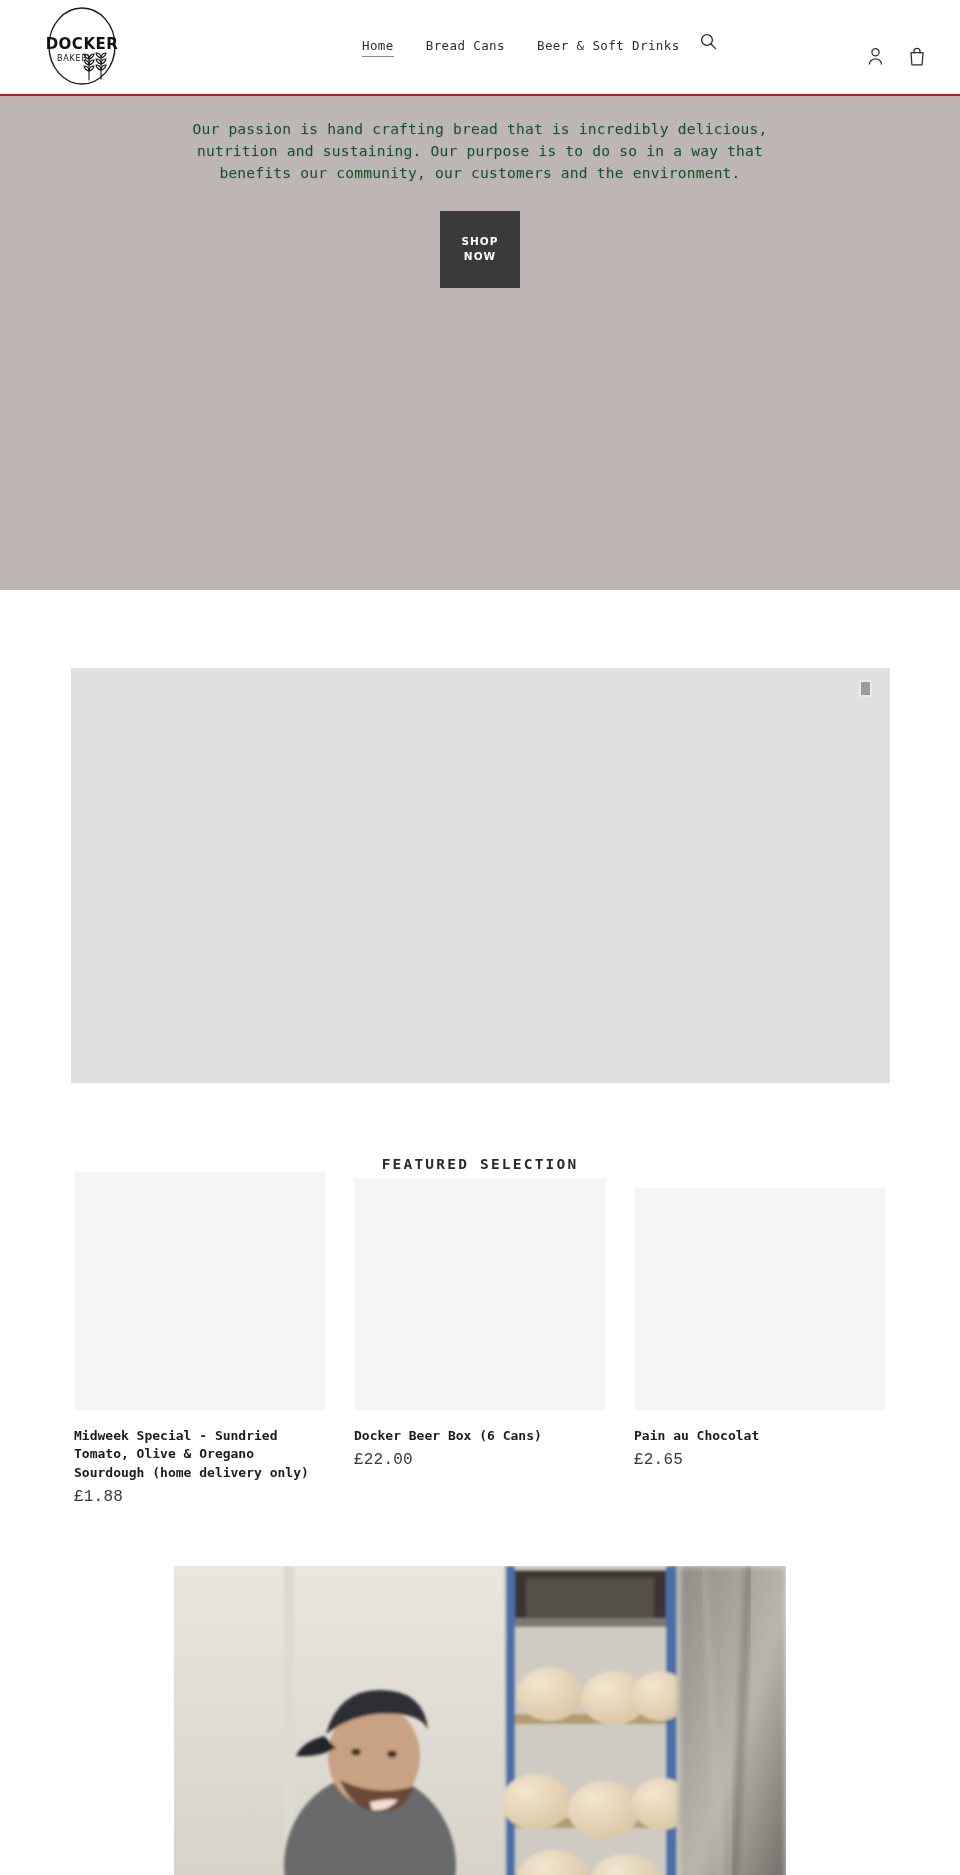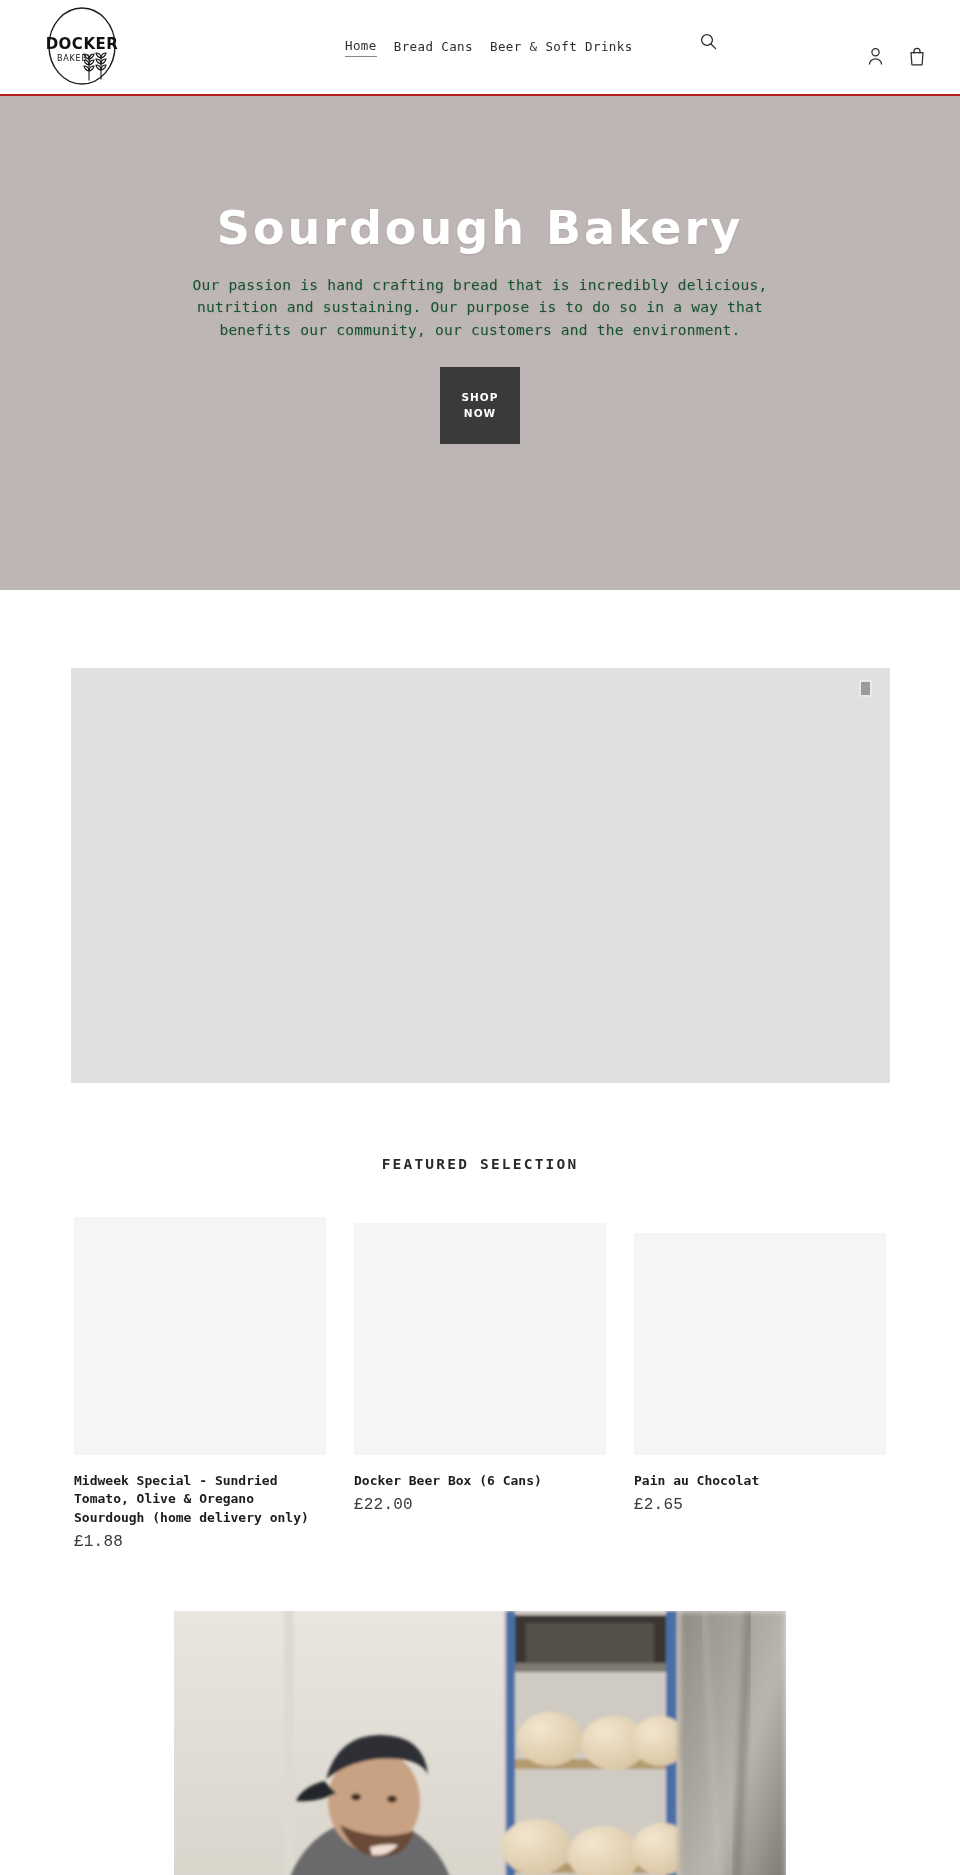--- a/index.html
+++ b/index.html
@@ -32,25 +32,24 @@
     width: 84px;
     height: 84px;
     display: flex;
     align-items: center;
     justify-content: center;
   }
   .logo-svg { display: block; }
 
   .main-nav {
     position: absolute;
-    left: 345px;
+    left: 362px;
     top: 40px;
     display: flex;
-    align-items: center;
-    gap: 17px;
+    gap: 32px;
   }
   .nav-link {
     font-family: "DejaVu Sans Mono", "Liberation Mono", monospace;
     font-size: 12.5px;
     letter-spacing: 0.4px;
     color: #2e2e2e;
     text-decoration: none;
     white-space: nowrap;
     line-height: 1;
     padding-bottom: 3px;
@@ -173,21 +172,20 @@
   .featured-section {
     padding-top: 73px;
     background: #ffffff;
   }
   .featured-heading {
     text-align: center;
     font-family: "DejaVu Sans Mono", "Liberation Mono", monospace;
     font-size: 14.5px;
     letter-spacing: 2.2px;
     color: #2a2a2a;
-    margin-bottom: 45px;
   }
 
   .product-grid {
     width: 840px;
     margin: 0 auto;
     display: flex;
     gap: 0;
     align-items: flex-start;
   }
   .product-card {
@@ -293,21 +291,20 @@
       <button class="icon-btn">
         <svg width="16" height="19" viewBox="0 0 16 19">
           <path d="M2 5.6 h12 l-0.9 12.2 h-10.2 Z" fill="none" stroke="#2b2b2b" stroke-width="1.25" stroke-linejoin="round"></path>
           <path d="M5 6.4 V4.3 a3 3 0 0 1 6 0 V6.4" fill="none" stroke="#2b2b2b" stroke-width="1.25"></path>
         </svg>
       </button>
     </div>
   </header>
 
   <section class="hero">
-    <h1 class="hero-title">Sourdough Bakery</h1>
     <p class="hero-sub">Our passion is hand crafting bread that is incredibly delicious, nutrition and sustaining.  Our purpose is to do so in a way that benefits our community, our customers and the environment.</p>
     <button class="hero-btn">
       <span>SHOP</span>
       <span>NOW</span>
     </button>
   </section>
 
   <section class="media-section">
     <div class="media-frame">
       <span class="media-placeholder-icon"></span>

